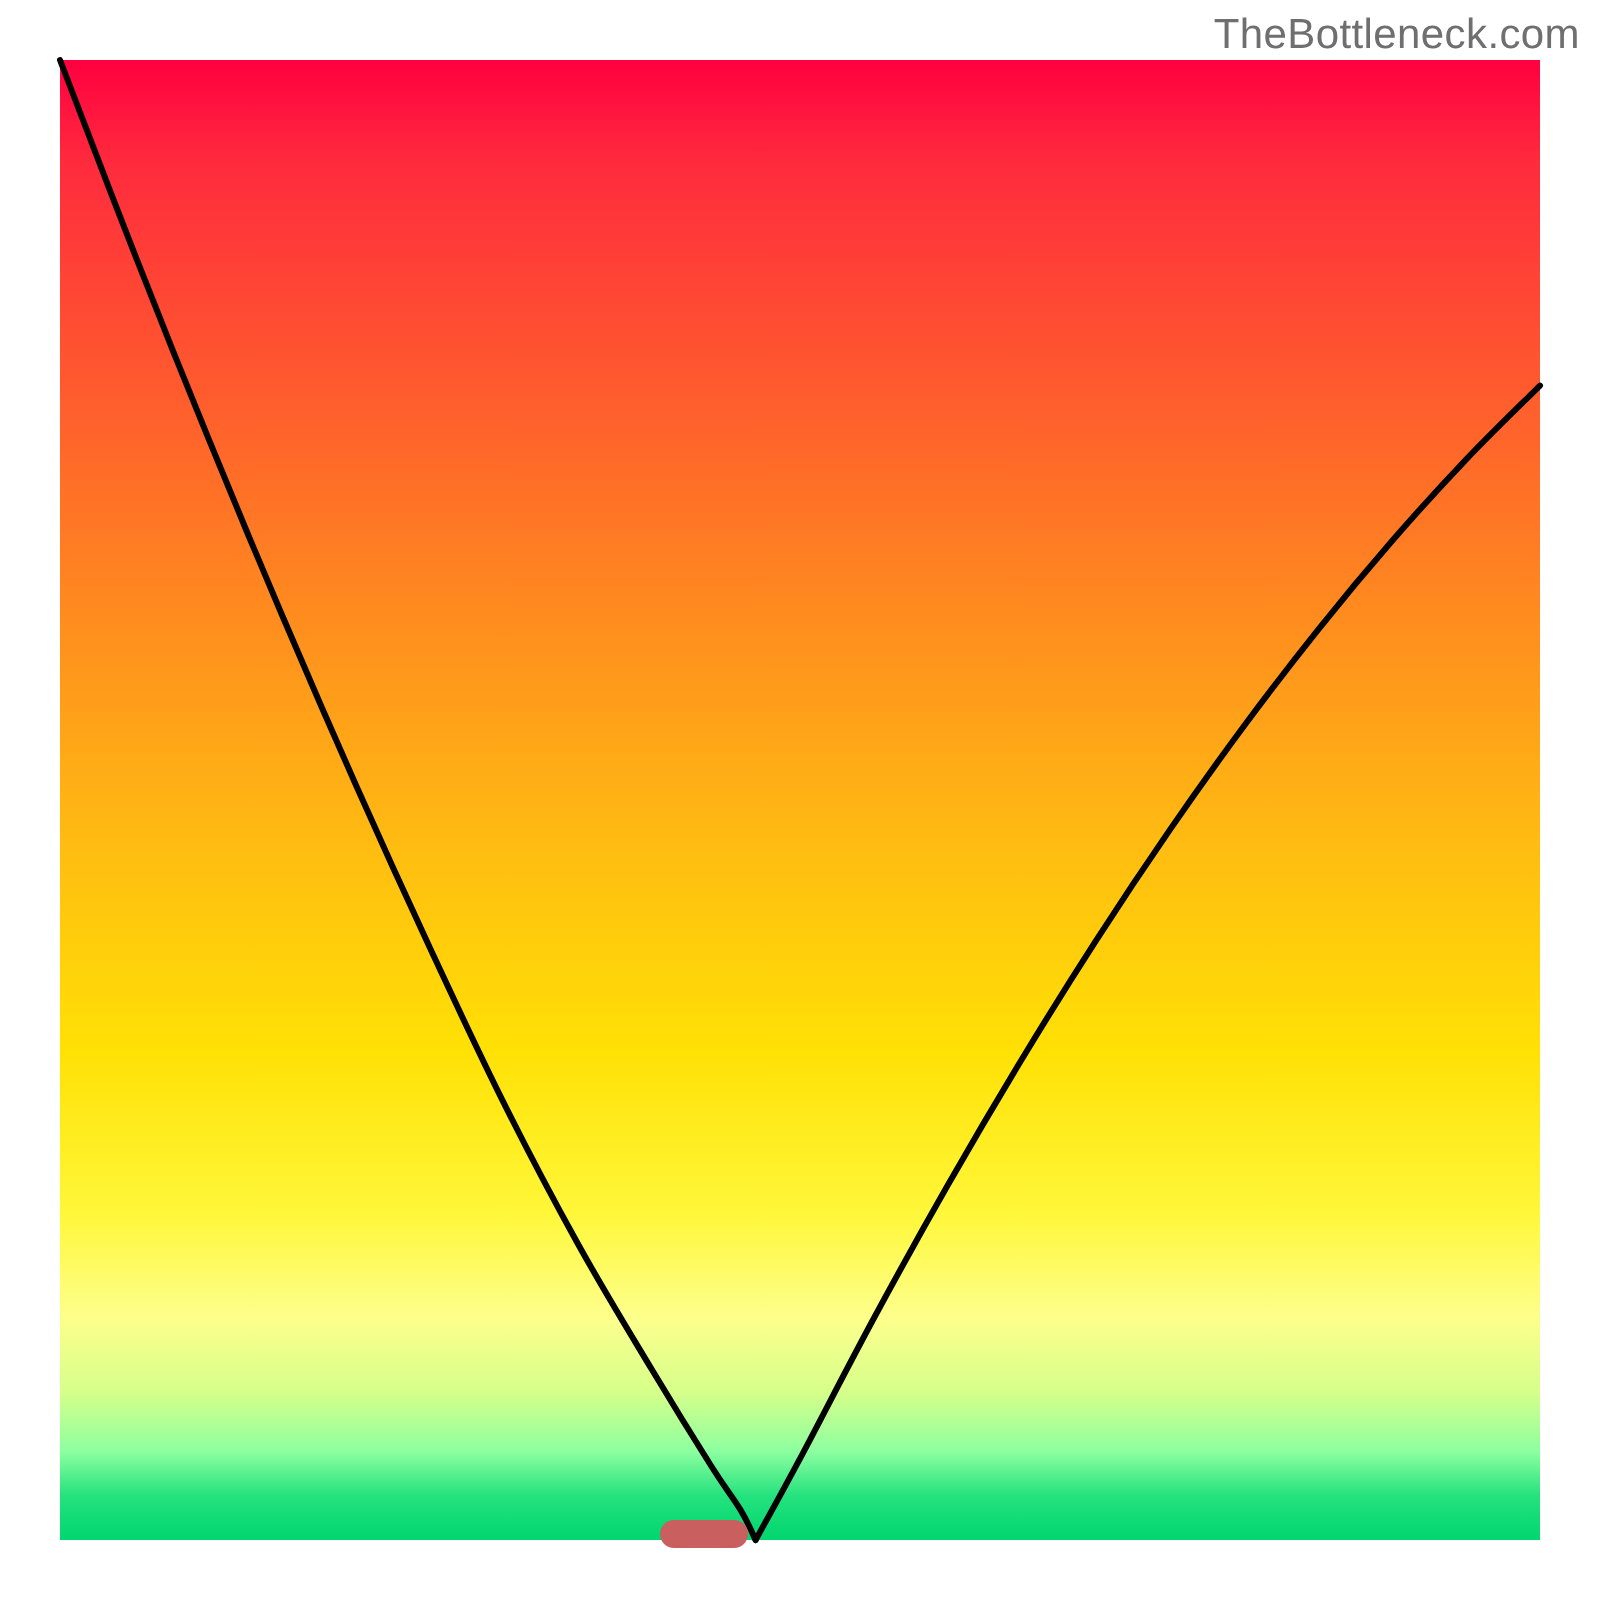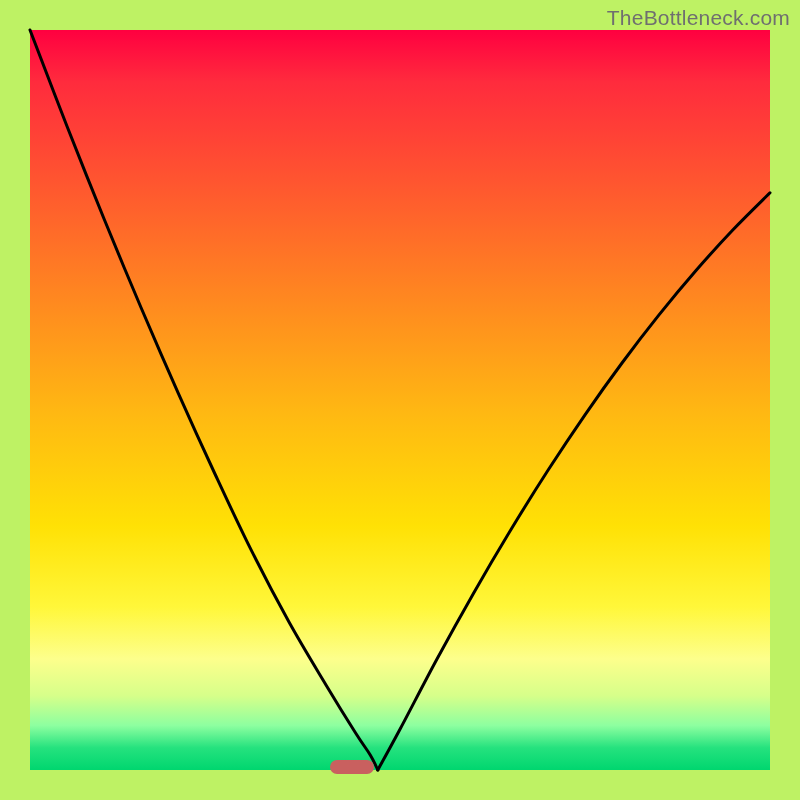--- a/index.html
+++ b/index.html
@@ -8,21 +8,21 @@
     width: 800px;
     height: 800px;
     overflow: hidden;
     background: #000;
     font-family: Arial, Helvetica, sans-serif;
   }
   .frame {
     position: absolute;
     top: 0; left: 0;
     width: 800px; height: 800px;
-    background: #bef264;
+    background: #ffffff;
   }
   .plot {
     position: absolute;
     top: 30px;
     left: 30px;
     width: 740px;
     height: 740px;
     background: linear-gradient(to bottom,
       #ff0040 0%,
       #ff2b3d 7%,

